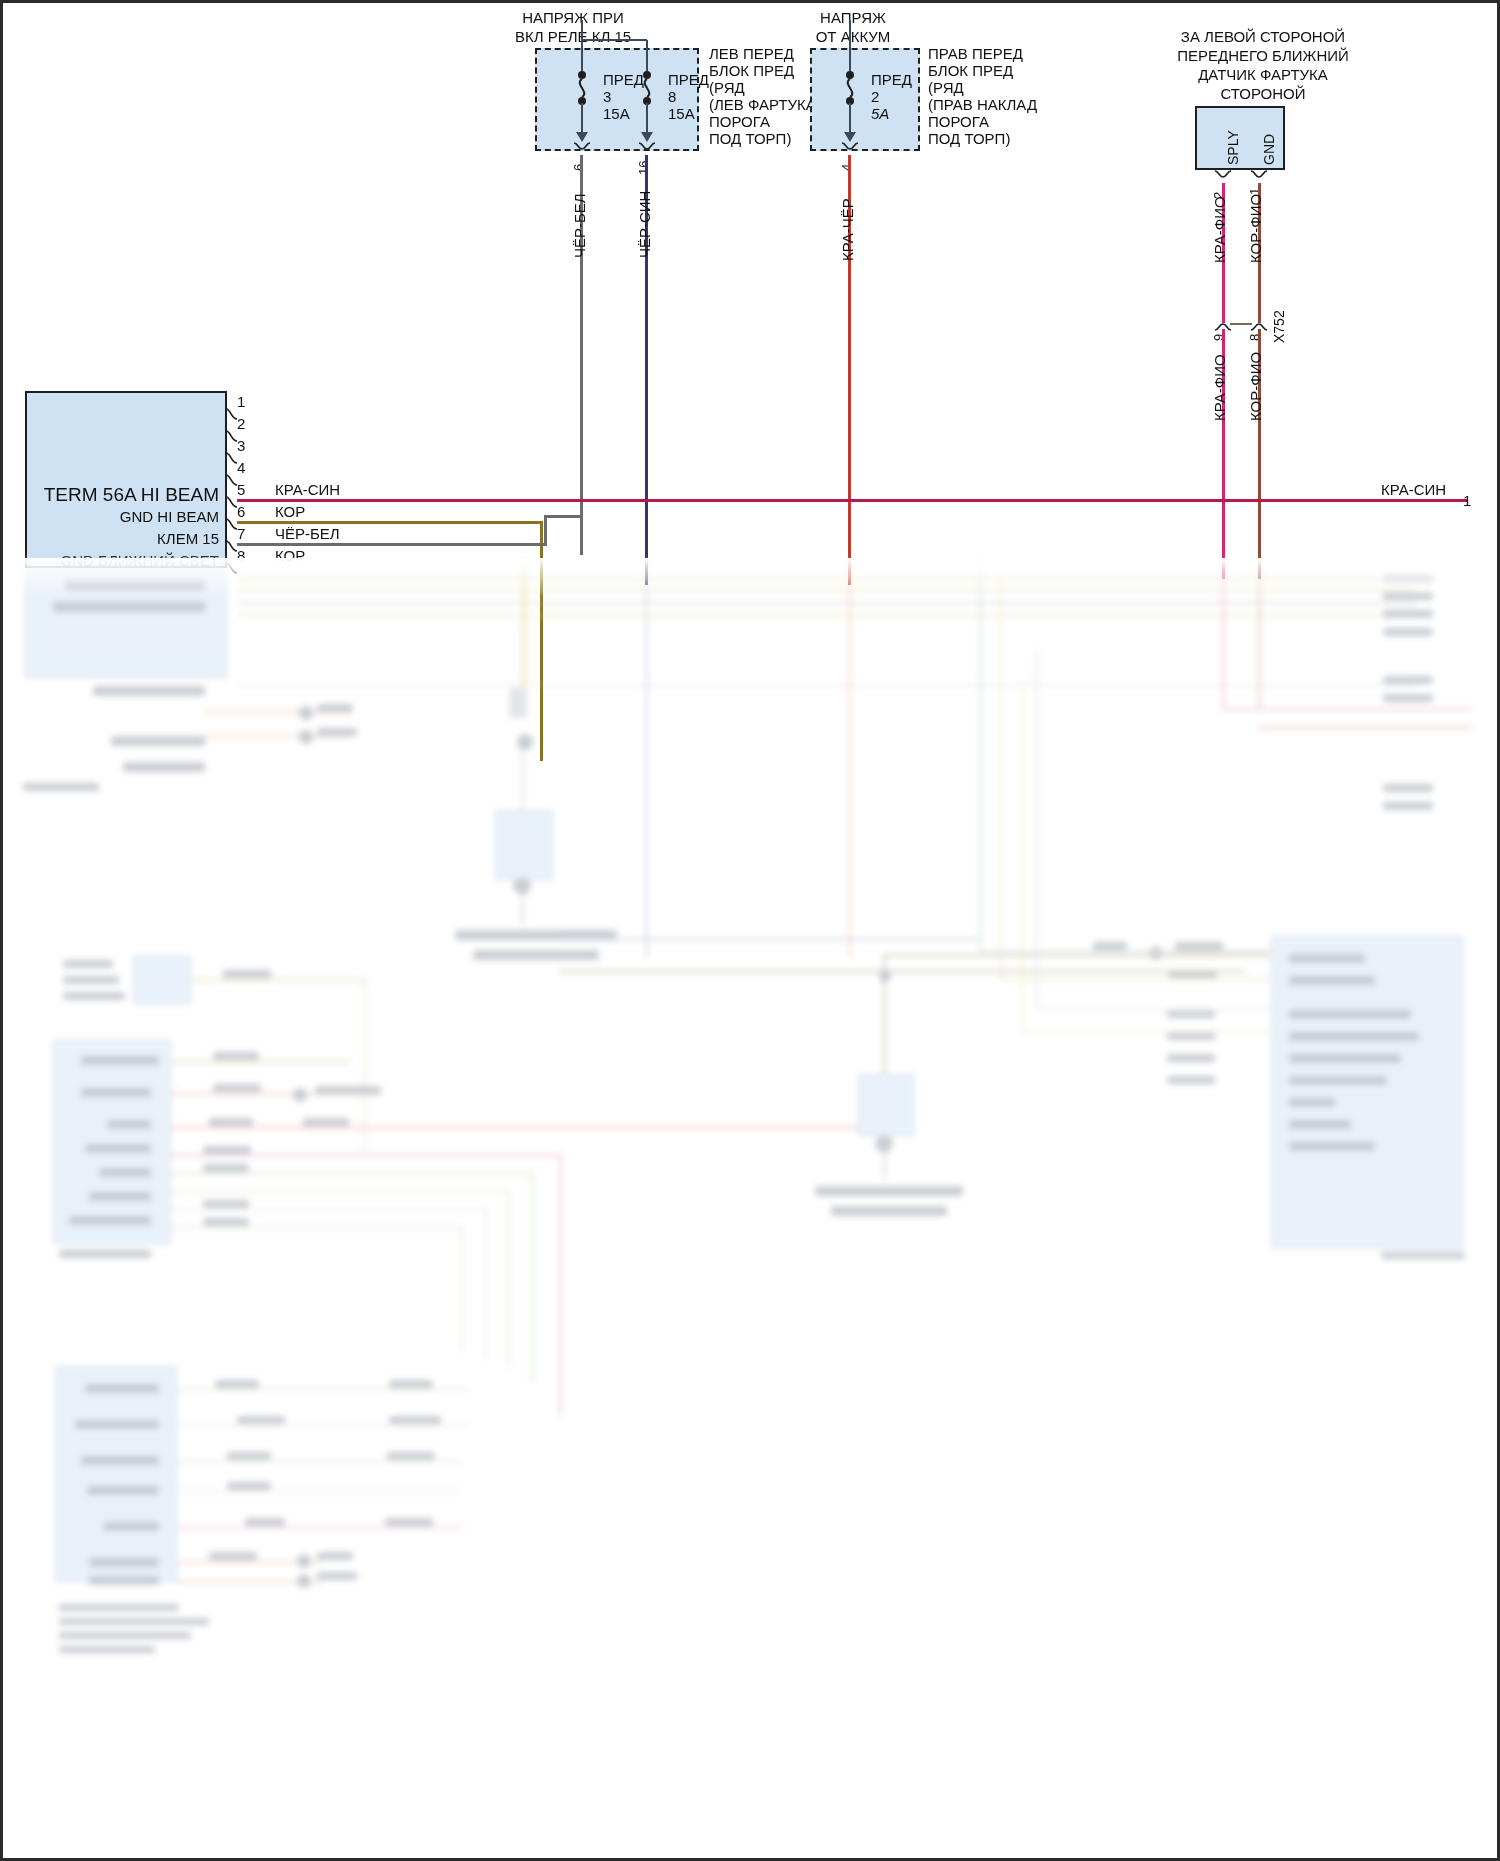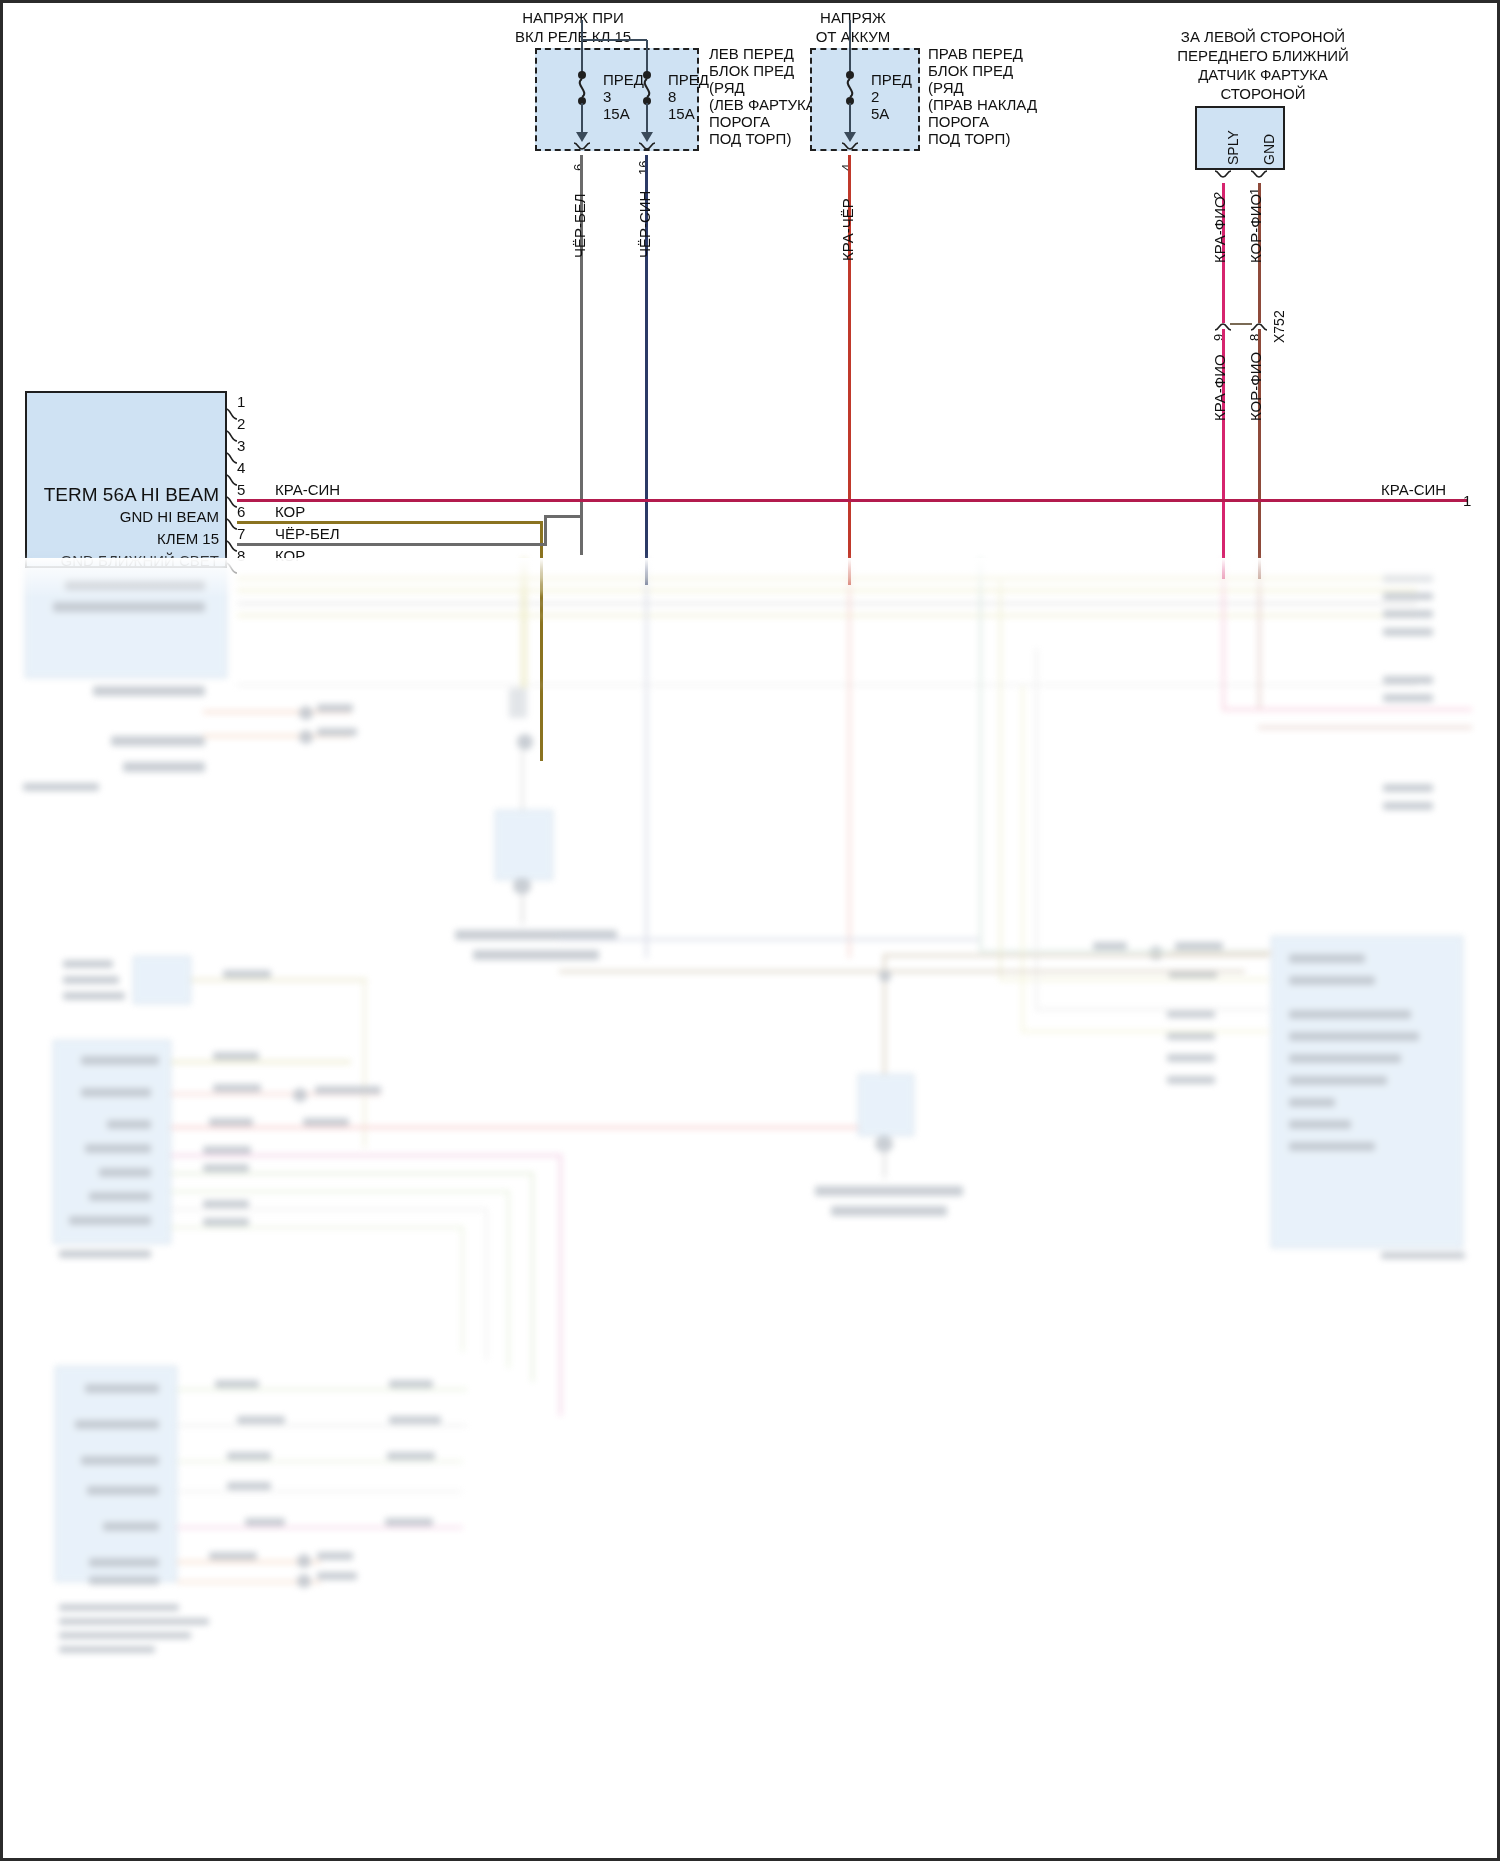--- a/index.html
+++ b/index.html
@@ -98,21 +98,21 @@
     <circle cx="10" cy="4" r="4" fill="#1f1f1f"></circle>
     <path d="M10 8 C 2 13, 18 21, 10 26" stroke="#1f1f1f" stroke-width="2" fill="none"></path>
     <circle cx="10" cy="30" r="4" fill="#1f1f1f"></circle>
   </svg>
   <div class="wire vw" style="left:846px;top:100px;height:34px;background:#3a4a5a;width:2px;"></div>
   <svg style="position:absolute;left:840px;top:127px;width:14px;height:12px;" viewBox="0 0 14 12">
     <path d="M7 12 L1 2 L13 2 Z" fill="#3a4a5a"></path>
   </svg>
   <div class="txt" style="left:868px;top:68px;">ПРЕД</div>
   <div class="txt" style="left:868px;top:85px;">2</div>
-  <div class="txt" style="left:868px;top:102px;">5А</div>
+  <div class="txt" style="left:868px;top:102px;font-style:italic;">5А</div>
 
   <div class="txt" style="left:925px;top:42px;">ПРАВ ПЕРЕД</div>
   <div class="txt" style="left:925px;top:59px;">БЛОК ПРЕД</div>
   <div class="txt" style="left:925px;top:76px;">(РЯД</div>
   <div class="txt" style="left:925px;top:93px;">(ПРАВ НАКЛАД</div>
   <div class="txt" style="left:925px;top:110px;">ПОРОГА</div>
   <div class="txt" style="left:925px;top:127px;">ПОД ТОРП)</div>
 
   <div class="txt c" style="left:1100px;top:25px;width:320px;">ЗА ЛЕВОЙ СТОРОНОЙ</div>
   <div class="txt c" style="left:1100px;top:44px;width:320px;">ПЕРЕДНЕГО БЛИЖНИЙ</div>

